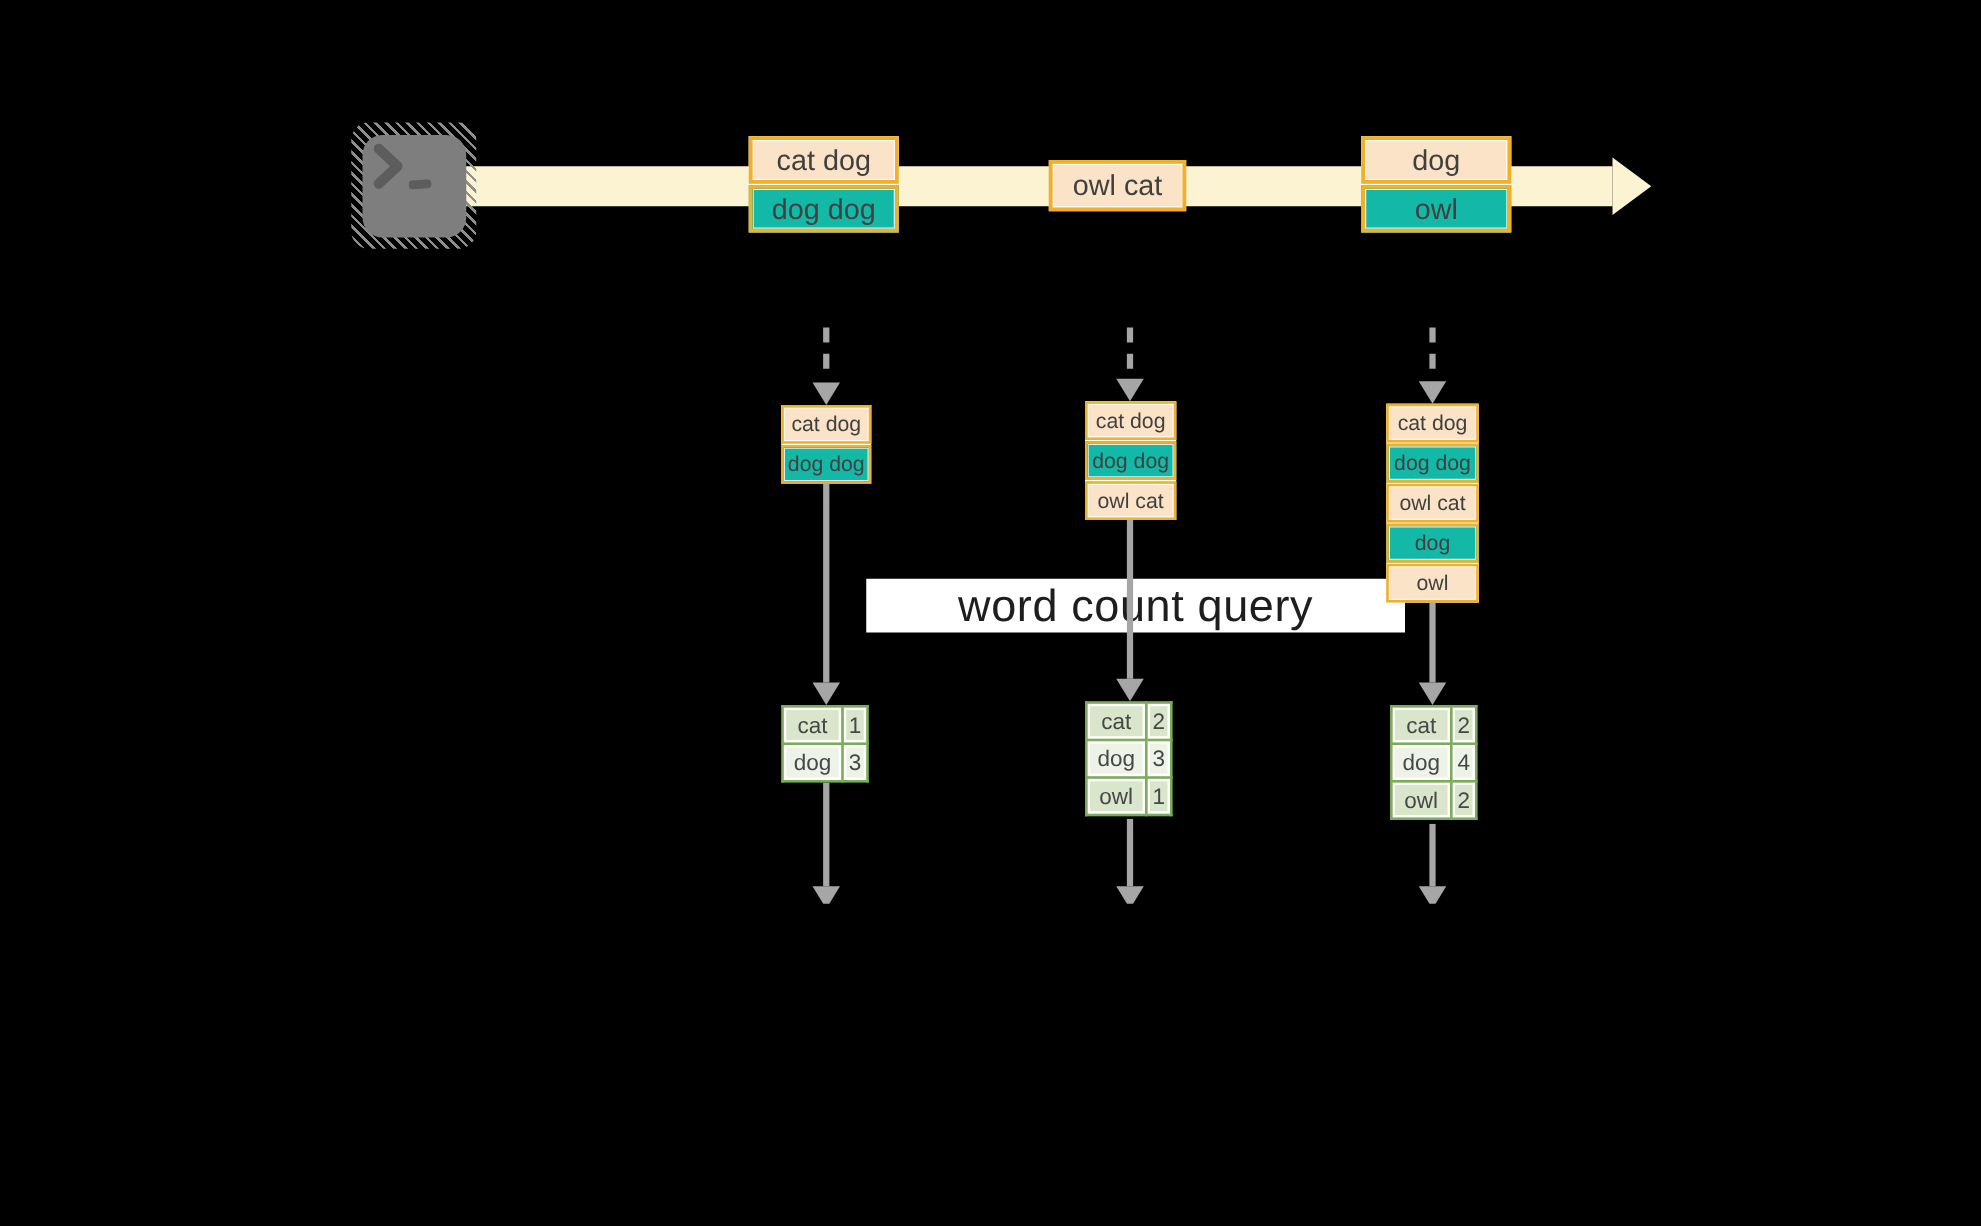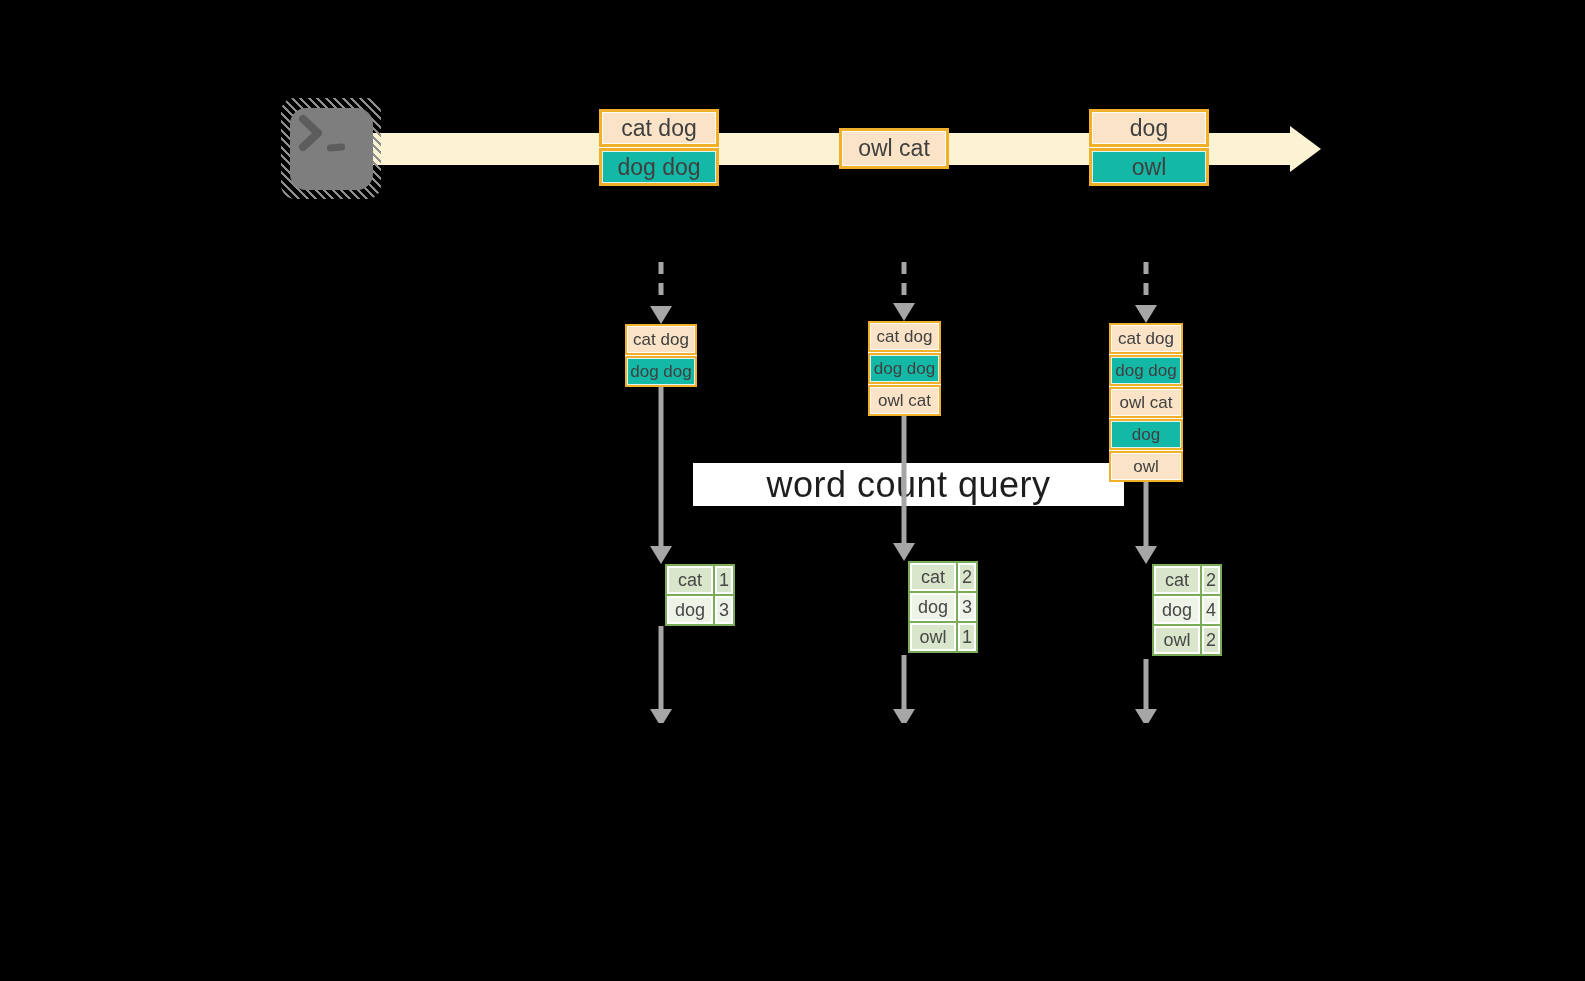--- a/index.html
+++ b/index.html
@@ -34,21 +34,21 @@
   .event .ocell{height:38px;font-size:23px;}
   .event2 .ocell{height:41px;}
   .stack .ocell{height:31px;font-size:17px;border-width:2px;}
 
   
   .query-band{position:absolute;left:693px;top:463px;width:431px;height:43px;background:#fff;z-index:1;
     display:flex;align-items:center;justify-content:center;}
   .query-band span{font-size:36px;font-weight:300;color:#1e1e1e;letter-spacing:0.5px;}
 
   
-  table.gtable{position:absolute;border-collapse:collapse;z-index:2;background:#14532d;margin-left:40px;}
+  table.gtable{position:absolute;border-collapse:collapse;z-index:2;background:#14532d;}
   table.gtable td{box-sizing:content-box;border:2.5px solid #7bac57;box-shadow:inset 0 0 0 2px #fff;
     height:28px;text-align:center;vertical-align:middle;font-size:18px;color:#474747;padding:0;}
   table.gtable td.word{width:46px;}
   table.gtable td.num{width:18px;}
   tr.ra td{background:#d9e6cb;} tr.rb td{background:#eef3e7;}
 
   
   .arrow{position:absolute;z-index:3;}
 </style>
 </head>

